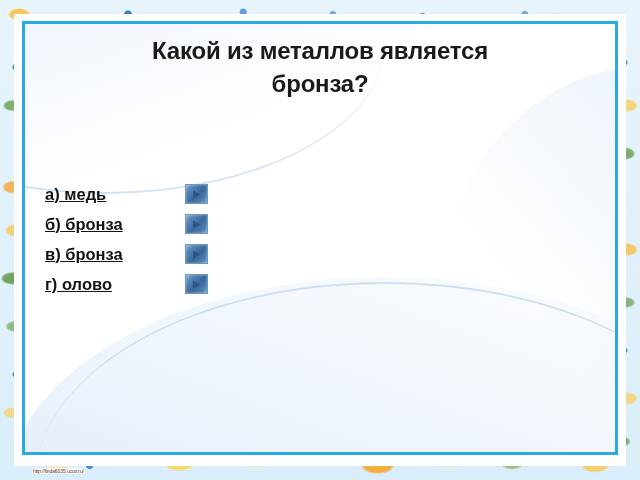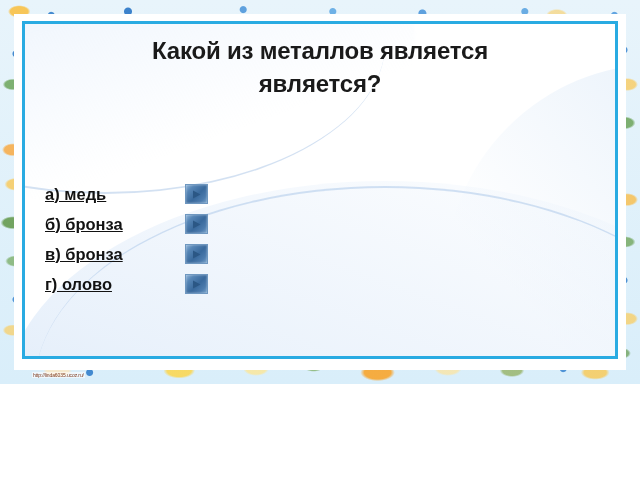--- a/index.html
+++ b/index.html
@@ -10,21 +10,21 @@
     height: 480px;
     overflow: hidden;
     background: #ffffff;
     font-family: "Liberation Sans", "DejaVu Sans", sans-serif;
   }
 
   
   .slide {
     position: relative;
     width: 640px;
-    height: 384px;
+    height: 480px;
     background: #ffffff;
     overflow: hidden;
   }
 
   
   .floral-border {
     position: absolute;
     inset: 0;
     pointer-events: none;
     background:
@@ -235,21 +235,21 @@
   <div class="inner-frame">
 
     <div class="swoosh-top"></div>
     <div class="swoosh-top2"></div>
     <div class="swoosh-right"></div>
     <div class="swoosh-bottom"></div>
     <div class="swoosh-bottom2"></div>
 
     <div class="title">
       <div>Какой из металлов является</div>
-      <div>является?</div>
+      <div>бронза?</div>
     </div>
 
     <div class="options">
 
       <div class="option-row">
         <span class="option-label">а) медь</span>
         <span class="play-button">
           <svg width="11" height="11" viewBox="0 0 11 11" aria-hidden="true">
             <polygon points="2,1.5 9.5,5.5 2,9.5" fill="#2b5785"></polygon>
           </svg>

